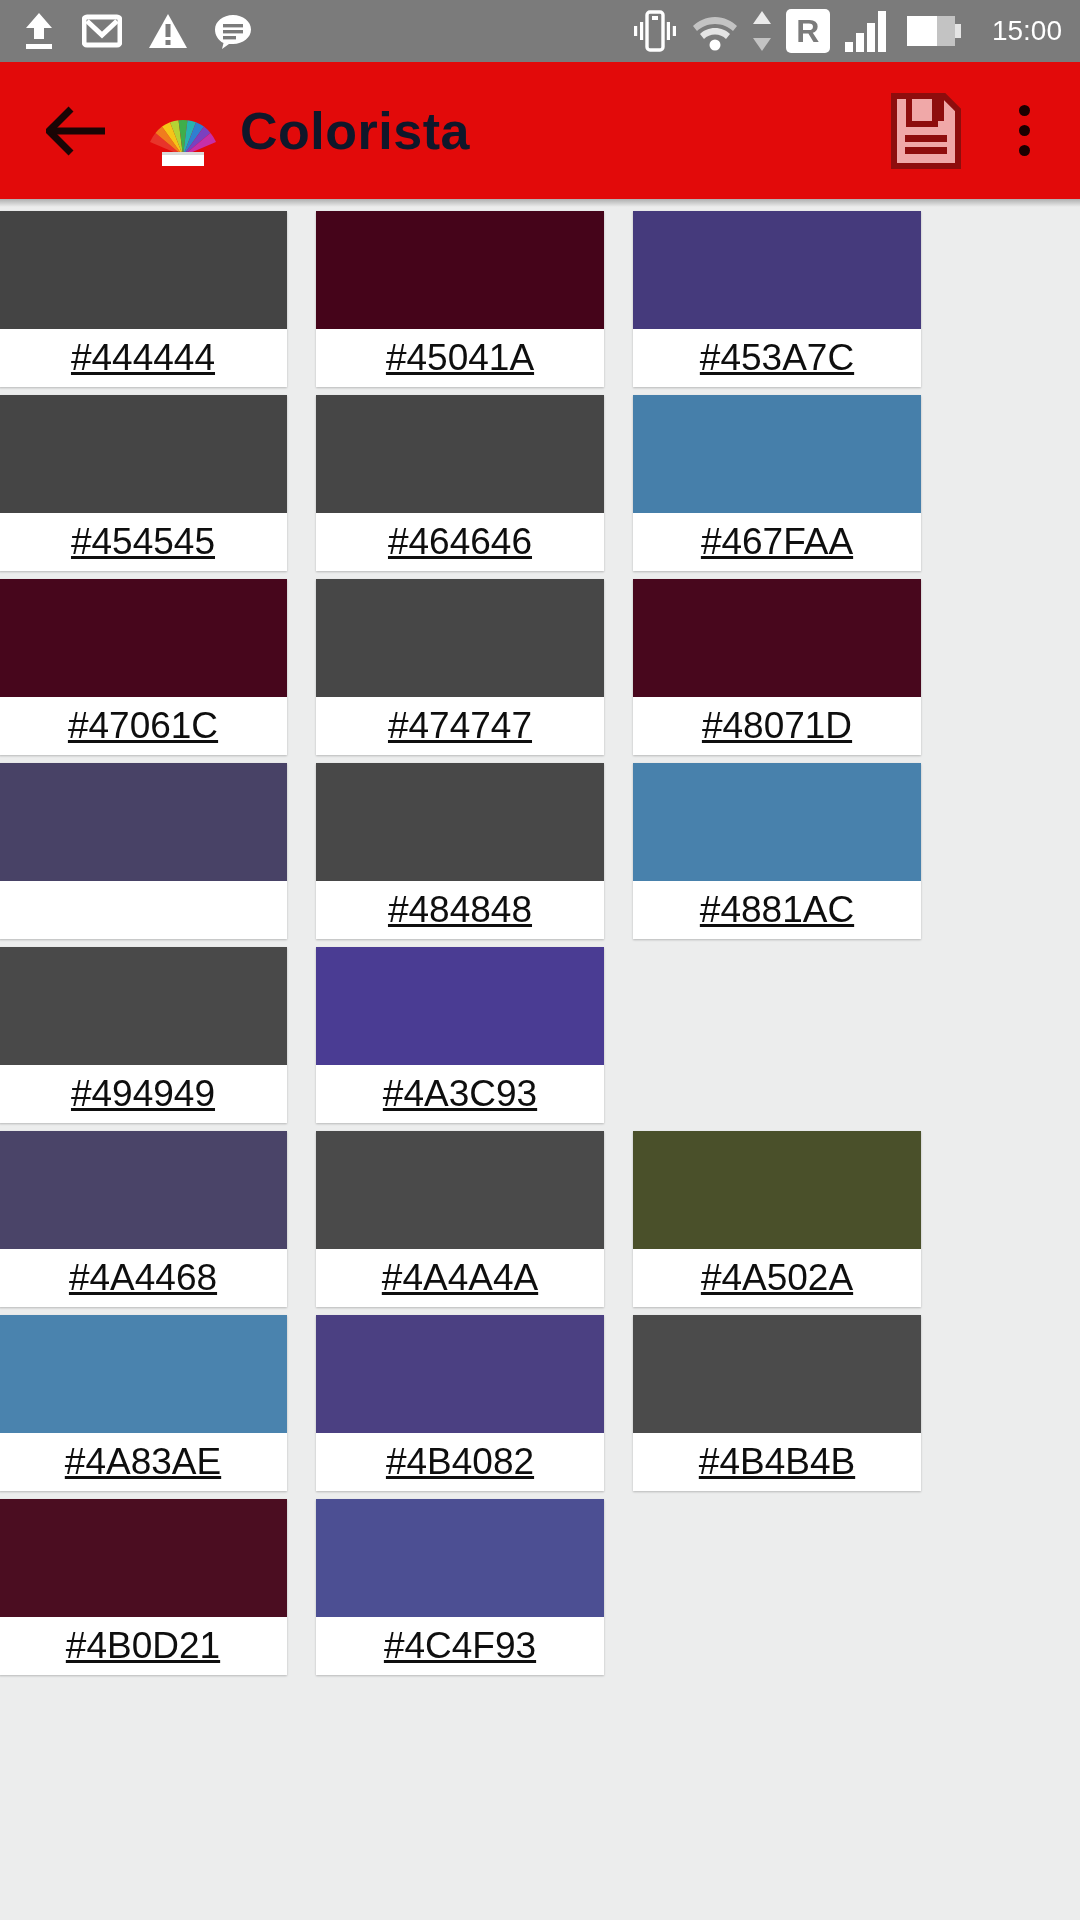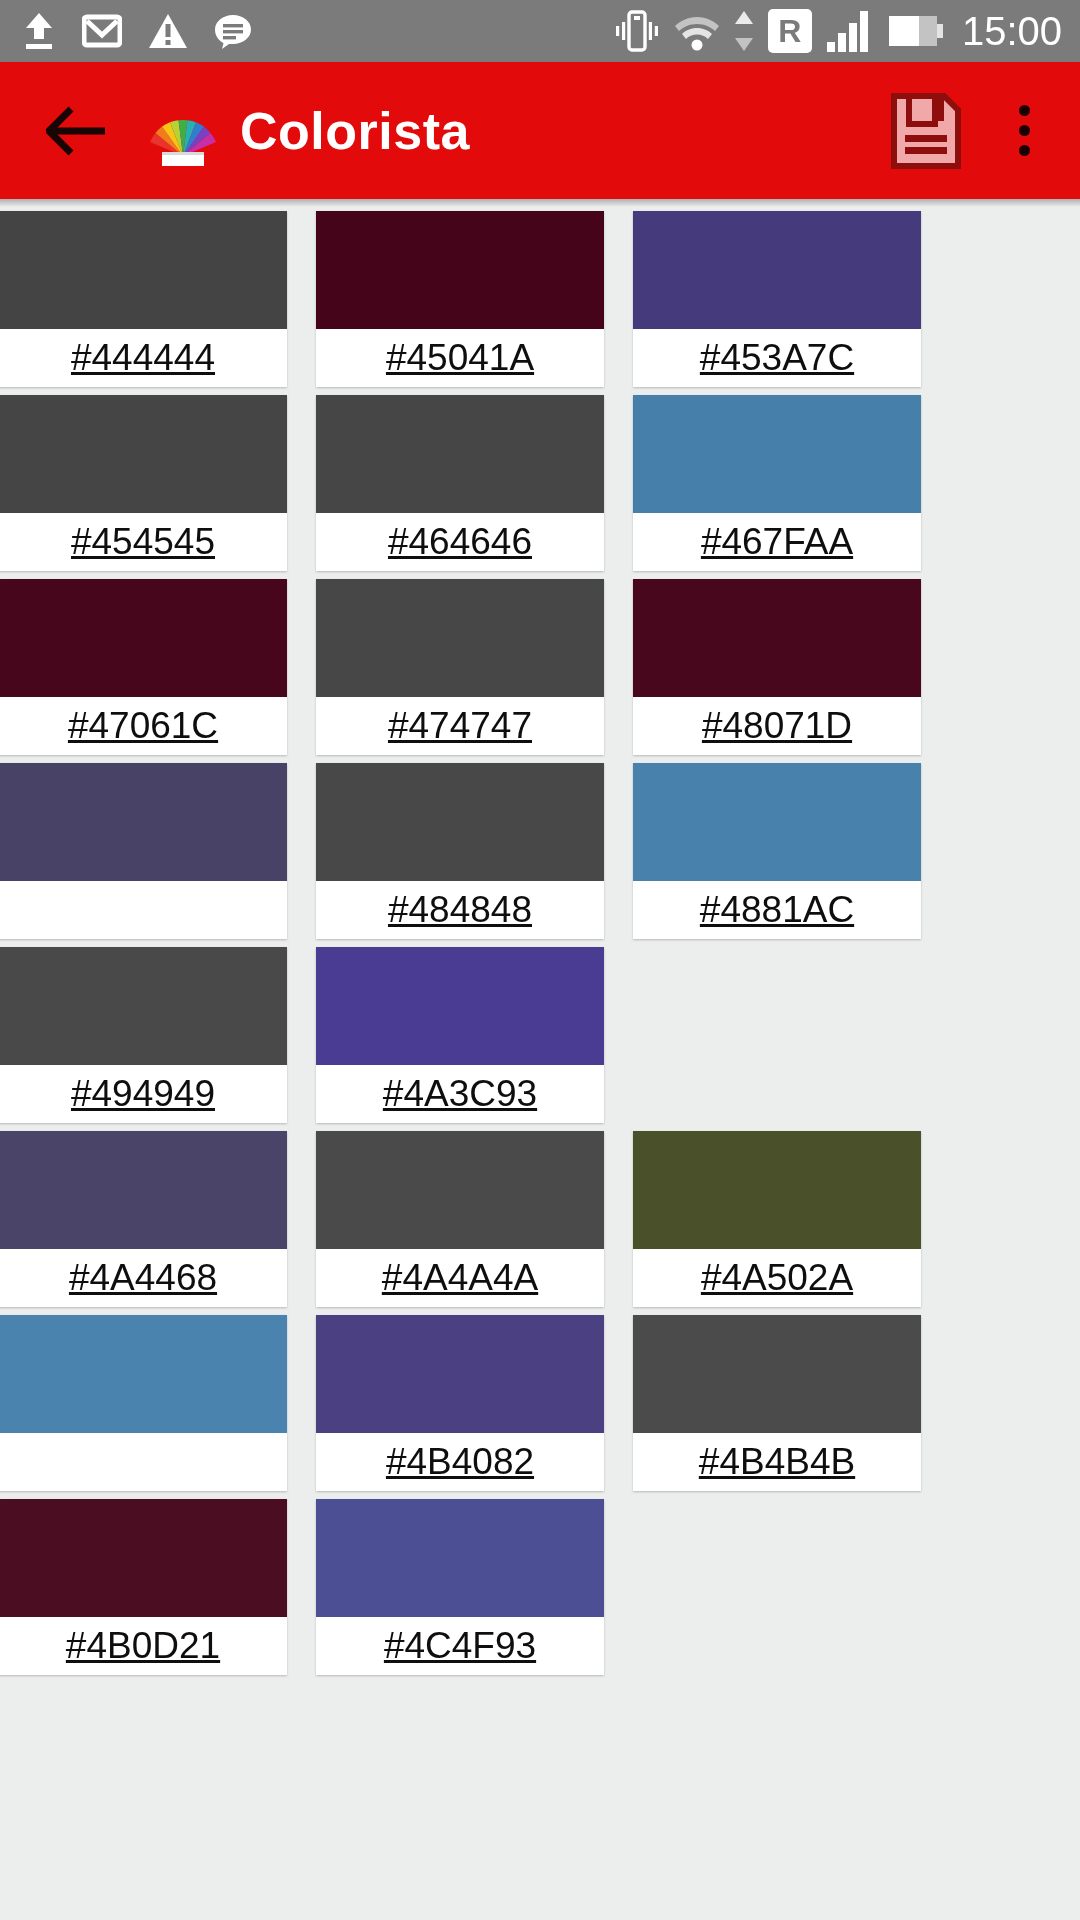--- a/index.html
+++ b/index.html
@@ -15,37 +15,37 @@
     height:62px; width:1080px;
     background:#7b7b7b;
     display:flex; align-items:center;
     padding:0 18px 0 22px;
     color:#fff;
   }
   .sb-left{ display:flex; align-items:center; gap:26px; }
   .sb-right{ margin-left:auto; display:flex; align-items:center; gap:14px; }
   .sb-ico{ display:block; }
   #status-clock{
-    font-size:40px; font-weight:400; letter-spacing:0px;
-    margin-left:4px; line-height:1;
+    font-size:28px; font-weight:400; letter-spacing:0px;
+    margin-left:16px; line-height:1;
     font-family:"Liberation Sans", sans-serif;
   }
 
   
   #app-bar{
     height:137px; width:1080px;
     background:#e20a0a;
     display:flex; align-items:center;
     padding:0 26px 0 44px;
     position:relative;
   }
   #back-button{ width:66px; height:66px; display:flex; align-items:center; justify-content:center; cursor:pointer; }
   #app-logo{ margin-left:36px; width:74px; height:74px; display:flex; align-items:center; justify-content:center; }
   #app-title{
-    color:#ffffff; font-size:52px; font-weight:bold;
+    color:#0f172a; font-size:52px; font-weight:bold;
     margin-left:20px; letter-spacing:0.5px;
     white-space:nowrap;
   }
   #appbar-actions{ margin-left:auto; display:flex; align-items:center; gap:30px; }
   #save-button{ width:76px; height:76px; display:flex; align-items:center; justify-content:center; cursor:pointer; }
   #overflow-button{ width:60px; height:76px; display:flex; flex-direction:column; align-items:center; justify-content:center; gap:9px; cursor:pointer; }
   #overflow-button i{ width:11px; height:11px; background:#1a0000; border-radius:50%; display:block; }
 
   #appbar-shadow{
     width:1080px; height:8px;
@@ -284,20 +284,21 @@
         <div class="hex-label">#4A4A4A</div>
       </div>
       <div class="color-card">
         <div class="swatch" style="background: rgb(74, 80, 42);"></div>
         <div class="hex-label">#4A502A</div>
       </div>
     </div>
     <div class="grid-row">
       <div class="color-card">
         <div class="swatch" style="background: rgb(74, 131, 174);"></div>
+        <div class="hex-label">#4A83AE</div>
       </div>
       <div class="color-card">
         <div class="swatch" style="background: rgb(75, 64, 130);"></div>
         <div class="hex-label">#4B4082</div>
       </div>
       <div class="color-card">
         <div class="swatch" style="background: rgb(75, 75, 75);"></div>
         <div class="hex-label">#4B4B4B</div>
       </div>
     </div>

